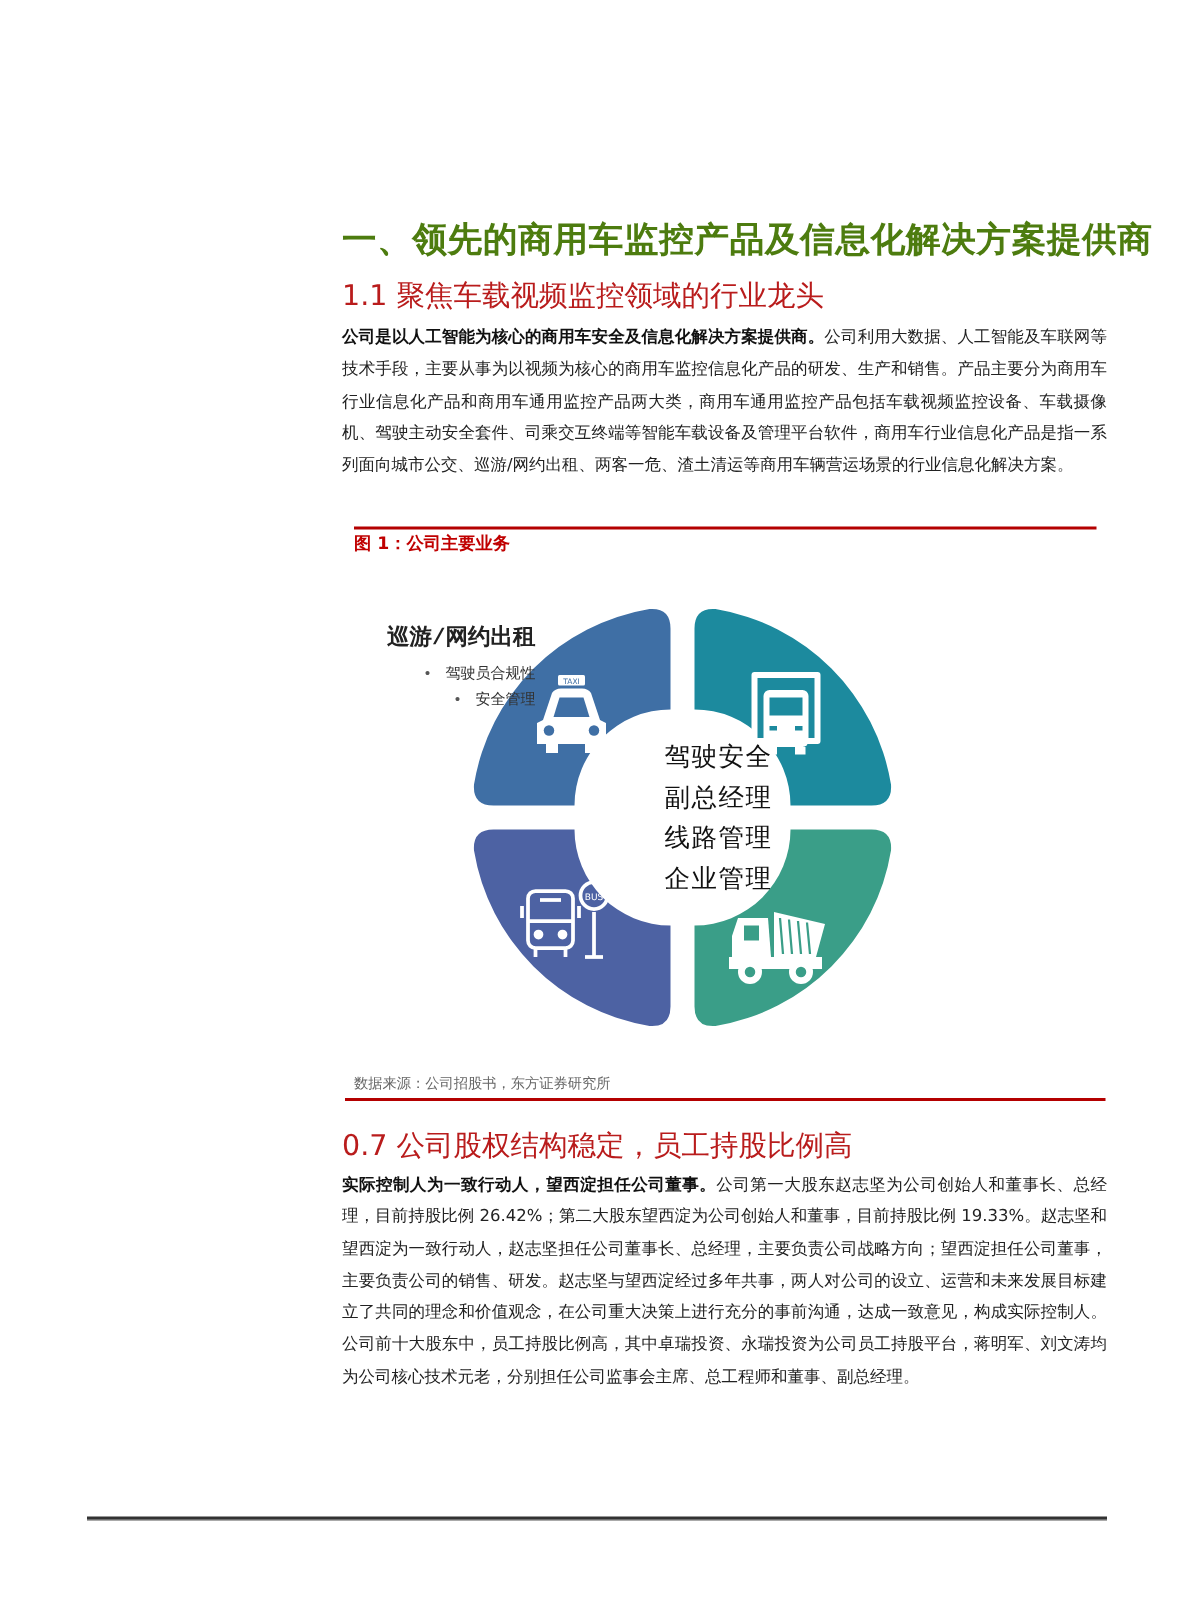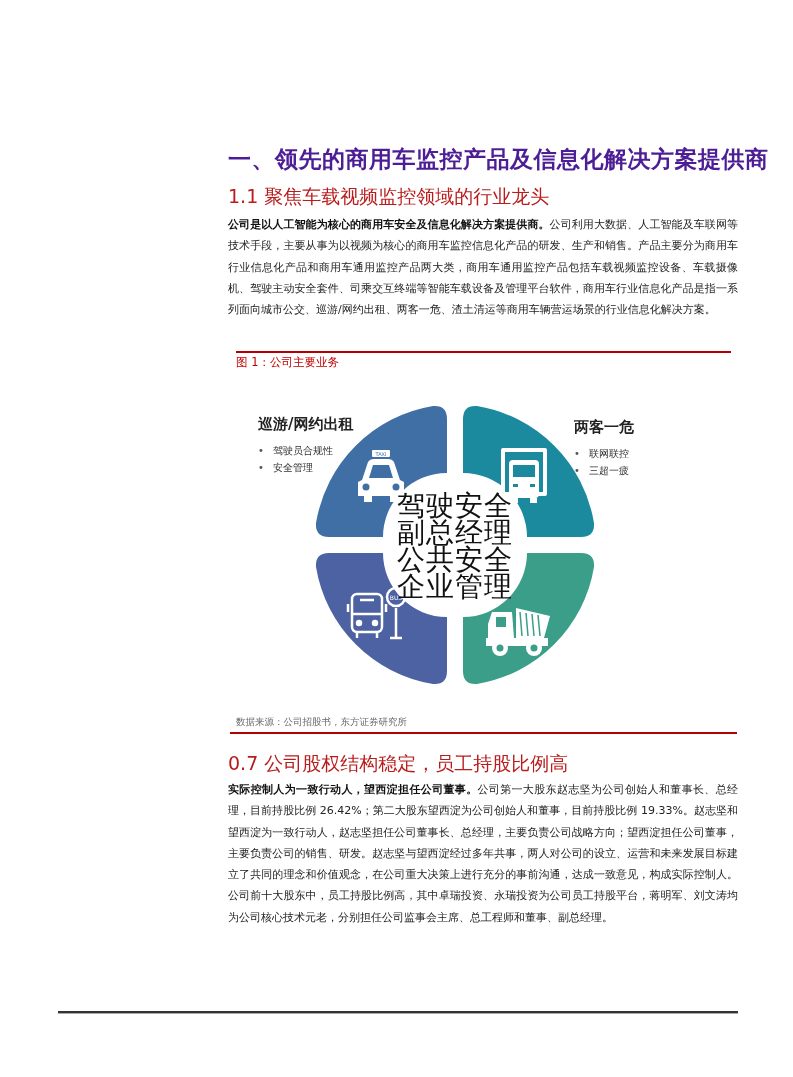--- a/index.html
+++ b/index.html
@@ -1,31 +1,31 @@
 <!DOCTYPE html>
 <html><head>
 <meta charset="utf-8">
 <style>
   html, body { margin: 0; padding: 0; background: #ffffff; }
   body { width: 793px; height: 1077px; position: relative; overflow: hidden;
          font-family: "DejaVu Sans", "Liberation Sans", sans-serif; color: #222; }
   .abs { position: absolute; }
-  .h1 { left: 228px; top: 144px; font-size: 23px; font-weight: bold; color: #4c1d95; letter-spacing: 0.5px; white-space: nowrap; }
+  .h1 { left: 228px; top: 144px; font-size: 23px; font-weight: bold; color: #4d7c0f; letter-spacing: 0.5px; white-space: nowrap; }
   .h2 { left: 228px; top: 184px; font-size: 19px; color: #b91c1c; white-space: nowrap; }
   .para { left: 228px; width: 510px; font-size: 11px; line-height: 21.3px; color: #222; text-align: justify; }
   .para b { font-weight: bold; color: #111; }
   .rule-red { height: 2px; background: #b40000; }
-  .fig-title { left: 236px; top: 355px; font-size: 11.5px; font-weight: normal; color: #c00000; text-align: center; }
+  .fig-title { left: 236px; top: 355px; font-size: 11.5px; font-weight: bold; color: #c00000; text-align: center; }
   .source { left: 236px; top: 716px; font-size: 9.5px; color: #666; text-align: center; }
   .bottom-rule { left: 58px; top: 1011px; width: 680px; height: 2px; background: #333; border-bottom: 1px solid #aaa; }
   .q-title { font-size: 15px; font-weight: bold; color: #222; white-space: nowrap; }
   .q-list { margin: 0; padding: 0; list-style: none; font-size: 10px; color: #333; }
-  .q-list li { line-height: 17px; white-space: nowrap; }
+  .q-list li { line-height: 17px; white-space: nowrap; text-align: right; }
   .q-list li::before { content: "•"; margin-right: 9px; color: #555; }
-  .center-text { font-size: 28px; line-height: 27px; color: #111; text-align: center; letter-spacing: 1px; }
+  .center-text { font-size: 17px; line-height: 27px; color: #111; text-align: right; letter-spacing: 1px; }
 </style>
 </head>
 <body>
 
 <div class="abs h1">一、领先的商用车监控产品及信息化解决方案提供商</div>
 
 <div class="abs h2">1.1  聚焦车载视频监控领域的行业龙头</div>
 <div class="abs para" style="top:214px;">
   <b>公司是以人工智能为核心的商用车安全及信息化解决方案提供商。</b><span>公司利用大数据、人工智能及车联网等技术手段，主要从事为以视频为核心的商用车监控信息化产品的研发、生产和销售。产品主要分为商用车行业信息化产品和商用车通用监控产品两大类，商用车通用监控产品包括车载视频监控设备、车载摄像机、驾驶主动安全套件、司乘交互终端等智能车载设备及管理平台软件，商用车行业信息化产品是指一系列面向城市公交、巡游/网约出租、两客一危、渣土清运等商用车辆营运场景的行业信息化解决方案。</span>
 </div>
@@ -93,40 +93,33 @@
       <circle cx="14" cy="40" r="3.5" fill="#3a9e88"></circle>
       <circle cx="48" cy="40" r="8"></circle>
       <circle cx="48" cy="40" r="3.5" fill="#3a9e88"></circle>
     </g>
   </svg>
 
   
   <div class="abs center-text" style="left:159px; top:112px; width:120px;">
     <div>驾驶安全</div>
     <div>副总经理</div>
-    <div>公共安全</div>
+    <div>线路管理</div>
     <div>企业管理</div>
   </div>
 
   
-  <div class="abs" style="left:22px; top:35px;">
+  <div class="abs" style="left:22px; top:35px;font-family:Liberation Mono, monospace;">
     <div class="q-title">巡游/网约出租</div>
     <ul class="q-list" style="margin-top:8px;">
       <li>驾驶员合规性</li>
       <li>安全管理</li>
     </ul>
   </div>
 
-  <div class="abs" style="left:338px; top:38px;">
-    <div class="q-title">两客一危</div>
-    <ul class="q-list" style="margin-top:8px;">
-      <li>联网联控</li>
-      <li>三超一疲</li>
-    </ul>
-  </div>
 
 
 </div>
 
 <div class="abs source">数据来源：公司招股书，东方证券研究所</div>
 <div class="abs rule-red" style="left:230px; top:732px; width:507px;"></div>
 
 <div class="abs h2" style="top:751px;">0.7  公司股权结构稳定，员工持股比例高</div>
 <div class="abs para" style="top:779px;">
   <b>实际控制人为一致行动人，望西淀担任公司董事。</b><span>公司第一大股东赵志坚为公司创始人和董事长、总经理，目前持股比例 26.42%；第二大股东望西淀为公司创始人和董事，目前持股比例 19.33%。赵志坚和望西淀为一致行动人，赵志坚担任公司董事长、总经理，主要负责公司战略方向；望西淀担任公司董事，主要负责公司的销售、研发。赵志坚与望西淀经过多年共事，两人对公司的设立、运营和未来发展目标建立了共同的理念和价值观念，在公司重大决策上进行充分的事前沟通，达成一致意见，构成实际控制人。公司前十大股东中，员工持股比例高，其中卓瑞投资、永瑞投资为公司员工持股平台，蒋明军、刘文涛均为公司核心技术元老，分别担任公司监事会主席、总工程师和董事、副总经理。</span>

